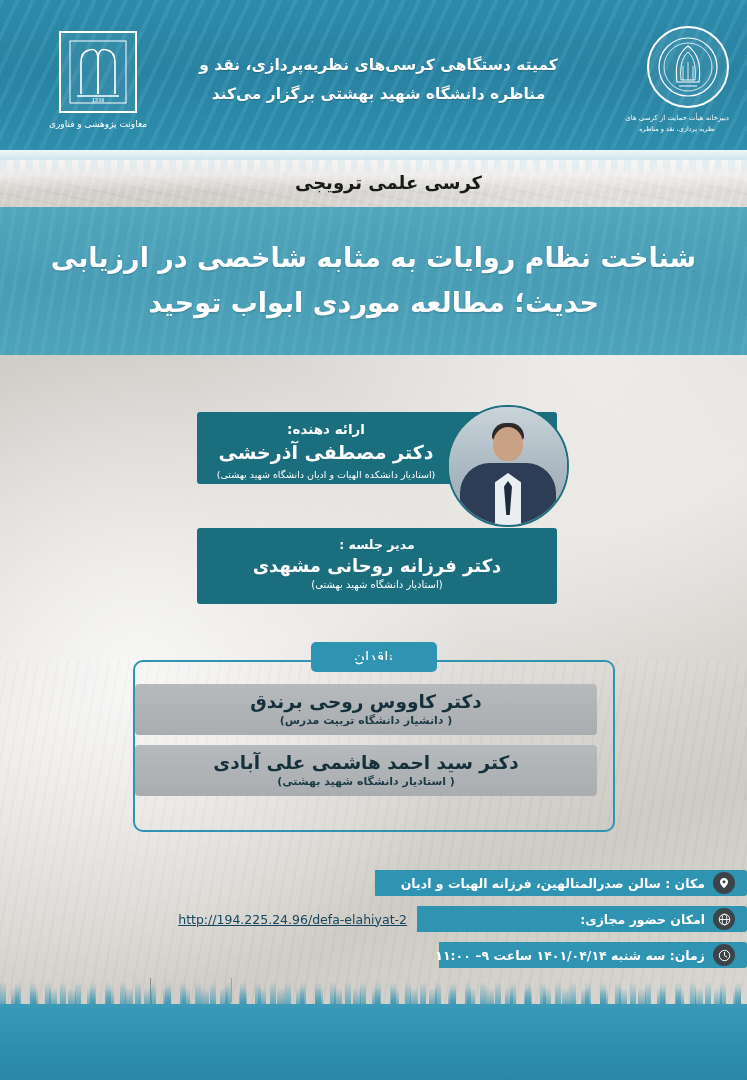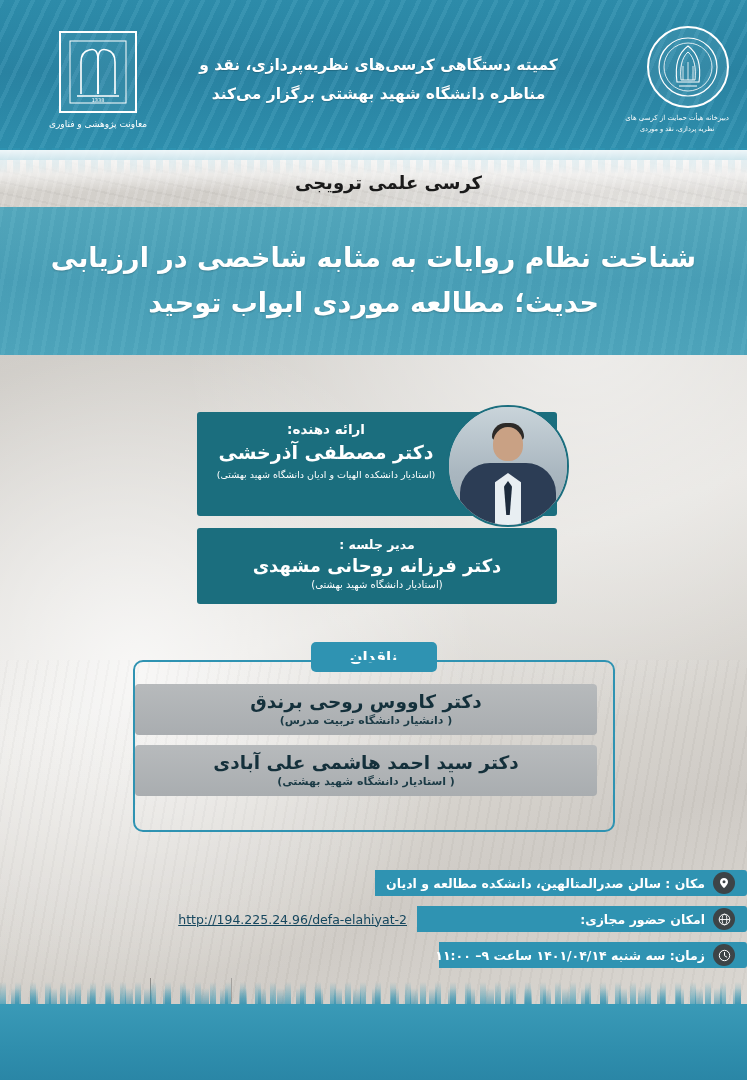--- a/index.html
+++ b/index.html
@@ -158,21 +158,21 @@
     font-weight: bold;
     line-height: 1.65;
     text-align:center;
     text-shadow: 0 1px 2px rgba(0,0,0,.2);
   }
 
   
   .presenter {
     position:absolute;
     top: 412px; right: 190px;
-    width: 360px; height: 104px;
+    width: 360px; height: 72px;
     background: #1b6e7e;
     border-radius: 3px;
     box-sizing:border-box;
     padding: 9px 118px 9px 16px;
     color:#fff;
     text-align:center;
   }
   .presenter .role { font-size: 13.5px; font-weight:bold; margin-bottom:4px;}
   .presenter .name { font-size: 19px; font-weight:bold; margin-bottom:5px; }
   .presenter .aff { font-size: 9.5px; line-height:1.4; }
@@ -243,21 +243,21 @@
   }
   .critics-head {
     position:absolute;
     top: 642px; left: 50%;
     transform: translateX(-50%);
     width: 126px; height: 30px;
     background:#2f93b2;
     border-radius: 5px;
     color:#fff;
     font-size: 15px;
-    font-weight:bold;
+    font-weight:normal;
     display:flex; align-items:center; justify-content:center;
     letter-spacing:.5px;
   }
   .critic {
     width: 100%;
     background: linear-gradient(180deg,#b7babc 0%, #a9adb0 100%);
     border-radius: 4px;
     text-align:center;
     box-sizing:border-box;
     padding: 7px 10px 8px;
@@ -363,21 +363,21 @@
           <circle cx="31" cy="31" r="29" fill="none" stroke="#ffffff" stroke-width="1.2"></circle>
           <circle cx="31" cy="31" r="24" fill="none" stroke="#ffffff" stroke-width="0.8"></circle>
           <path d="M31 10 C20 18, 18 32, 20 46 L42 46 C44 32, 42 18, 31 10 Z" fill="none" stroke="#fff" stroke-width="1.1"></path>
           <path d="M31 16 C24 22, 23 33, 24 44 L38 44 C39 33, 38 22, 31 16 Z" fill="none" stroke="#fff" stroke-width="0.9"></path>
           <path d="M26 44 L26 30 M31 44 L31 26 M36 44 L36 30" stroke="#fff" stroke-width="0.8"></path>
           <path d="M22 50 H40" stroke="#fff" stroke-width="1"></path>
         </svg>
       </div>
       <div class="logo-caption">
         <div class="l1">دبیرخانه هیأت حمایت از کرسی های</div>
-        <div>نظریه پردازی، نقد و موردی</div>
+        <div>نظریه پردازی، نقد و مناظره</div>
       </div>
     </div>
 
     <div class="header-title">کمیته دستگاهی کرسی‌های نظریه‌پردازی، نقد و مناظره دانشگاه شهید بهشتی برگزار می‌کند</div>
 
     <div class="sbu-logo">
       <div class="sbu-mark">
         <svg width="58" height="64" viewBox="0 0 58 64" aria-hidden="true">
           <rect x="1" y="1" width="56" height="62" fill="none" stroke="#fff" stroke-width="1"></rect>
           <path d="M12 54 L12 22 Q12 12 20 10 Q29 7 29 20 L29 54" fill="none" stroke="#fff" stroke-width="1.6"></path>
@@ -433,21 +433,21 @@
   <div class="info">
 
     <div class="info-row">
       <div class="info-bar bar-1">
         <span class="icon-circle">
           <svg width="12" height="12" viewBox="0 0 12 12" aria-hidden="true">
             <path d="M6 1 C3.8 1 2 2.7 2 4.9 C2 7.6 6 11 6 11 C6 11 10 7.6 10 4.9 C10 2.7 8.2 1 6 1 Z" fill="#ffffff"></path>
             <circle cx="6" cy="4.8" r="1.5" fill="#3d4447"></circle>
           </svg>
         </span>
-        <span class="info-text">مکان :  سالن صدرالمتالهین، دانشکده مطالعه و ادیان</span>
+        <span class="info-text">مکان :  سالن صدرالمتالهین، فرزانه الهیات و ادیان</span>
       </div>
     </div>
 
     <div class="info-row">
       <div class="info-bar bar-2">
         <span class="icon-circle">
           <svg width="13" height="13" viewBox="0 0 13 13" aria-hidden="true">
             <circle cx="6.5" cy="6.5" r="5.3" fill="none" stroke="#fff" stroke-width="1"></circle>
             <ellipse cx="6.5" cy="6.5" rx="2.3" ry="5.3" fill="none" stroke="#fff" stroke-width="0.9"></ellipse>
             <path d="M1.4 6.5 H11.6" stroke="#fff" stroke-width="0.9"></path>

